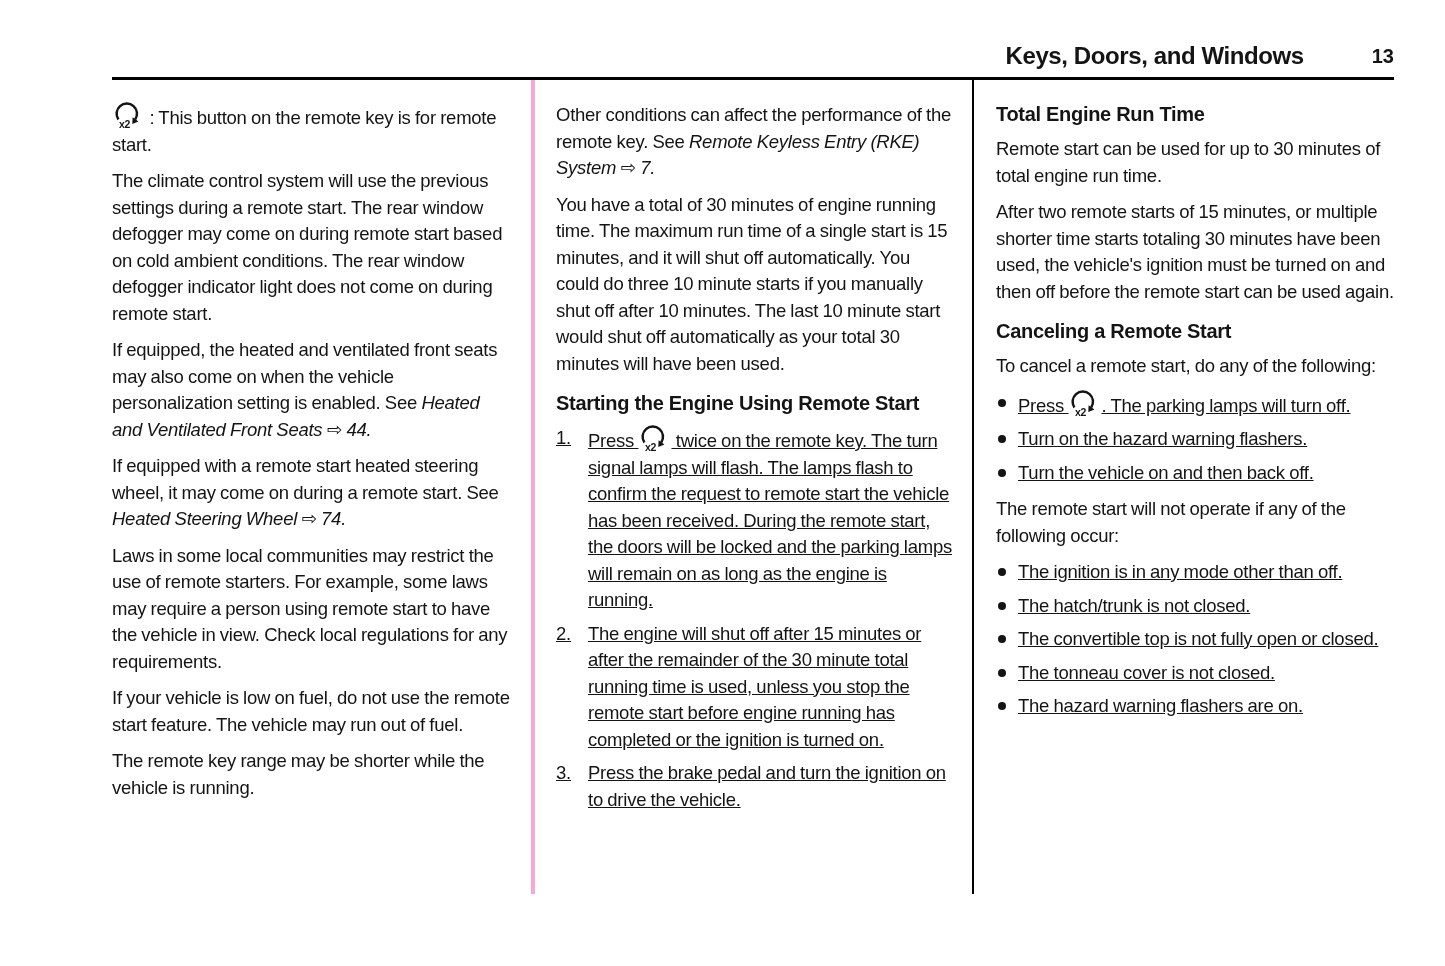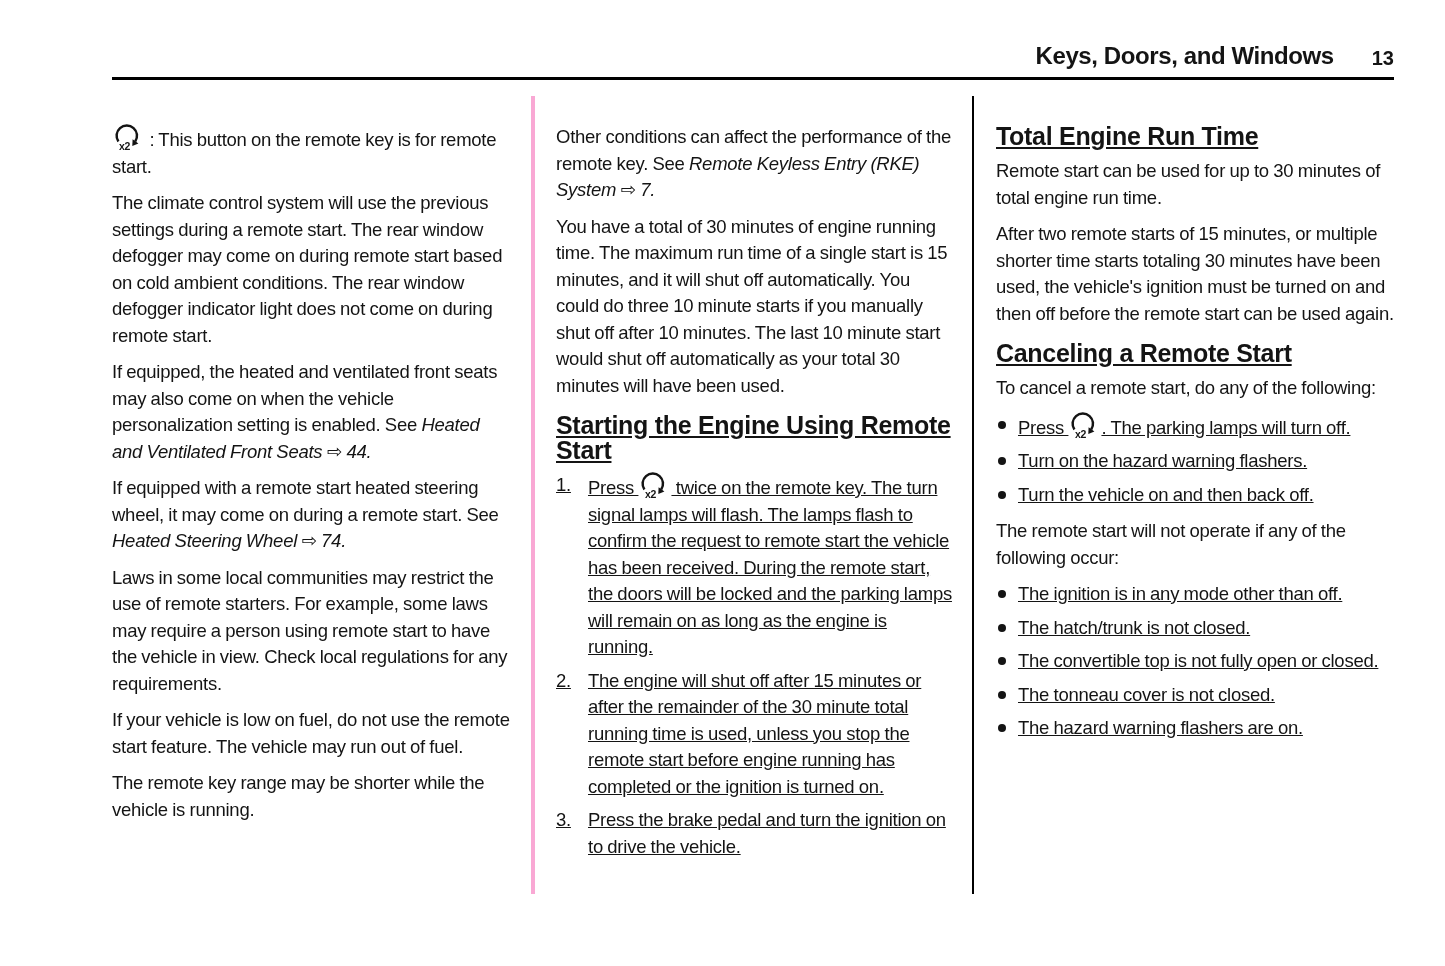--- a/index.html
+++ b/index.html
@@ -3,35 +3,35 @@
 <meta charset="utf-8">
 <style>
   html,body{margin:0;padding:0;background:#fff;}
   body{
     width:1445px;height:966px;overflow:hidden;
     font-family:"Liberation Sans","DejaVu Sans",sans-serif;
     color:#141414;
   }
   .page{box-sizing:border-box;padding:42px 51px 0 112px;}
   .hdr{
-    display:flex;justify-content:flex-end;align-items:flex-end;gap:38px;
+    display:flex;justify-content:flex-end;align-items:center;gap:68px;
     border-bottom:3px solid #000;padding-bottom:7px;
   }
   .hdr-title{font-size:24px;font-weight:bold;letter-spacing:-0.4px;}
   .hdr-page{font-size:20px;font-weight:bold;}
   .cols{display:flex;align-items:stretch;min-height:814px;}
-  .col{box-sizing:border-box;padding-top:28px;margin-top:16px;}
+  .col{box-sizing:border-box;padding-top:22px;}
   .c1{width:419px;padding-right:20px;}
   .c2{width:441px;border-left:4px solid #f9a8d4;padding-left:21px;padding-right:20px;}
   .c3{flex:1;border-left:2px solid #000;padding-left:22px;}
   .p,.li-body,.num{font-size:18.5px;line-height:26.5px;letter-spacing:-0.25px;word-spacing:-0.5px;}
   .p{margin:0 0 10px;}
   .h{
-    font-size:25px;line-height:25px;font-weight:bold;
-    margin:14px 0 9px;white-space:pre-line;letter-spacing:-0.3px;text-decoration:underline;
+    font-size:20px;line-height:25px;font-weight:bold;
+    margin:14px 0 9px;white-space:pre-line;letter-spacing:-0.3px;
   }
   .col .h:first-child{margin-top:0;}
   .ol,.ul{margin:0 0 10px;padding:0;}
   .oli,.uli{display:flex;margin-bottom:7px;text-decoration:underline;}
   .num{flex:0 0 32px;}
   .li-body{flex:1;}
   .blt{flex:0 0 22px;position:relative;}
   .blt::after{
     content:'';position:absolute;left:2px;top:9px;
     width:8px;height:8px;border-radius:50%;background:#141414;

